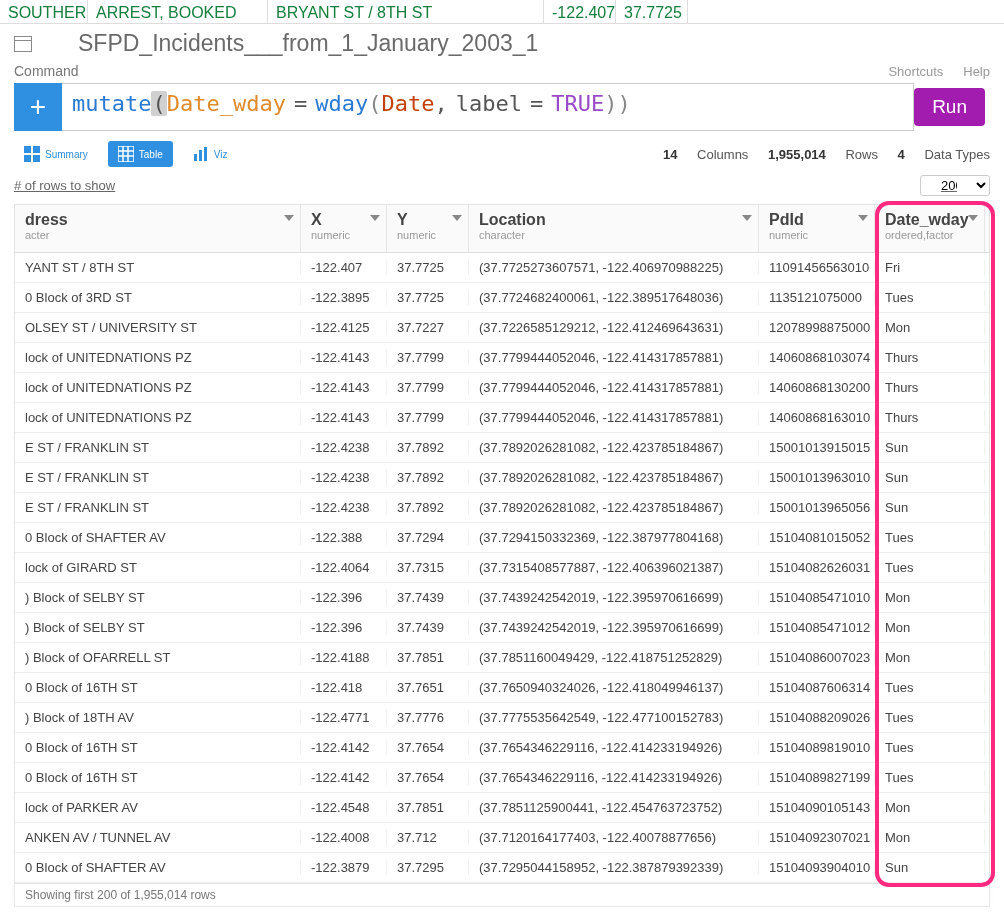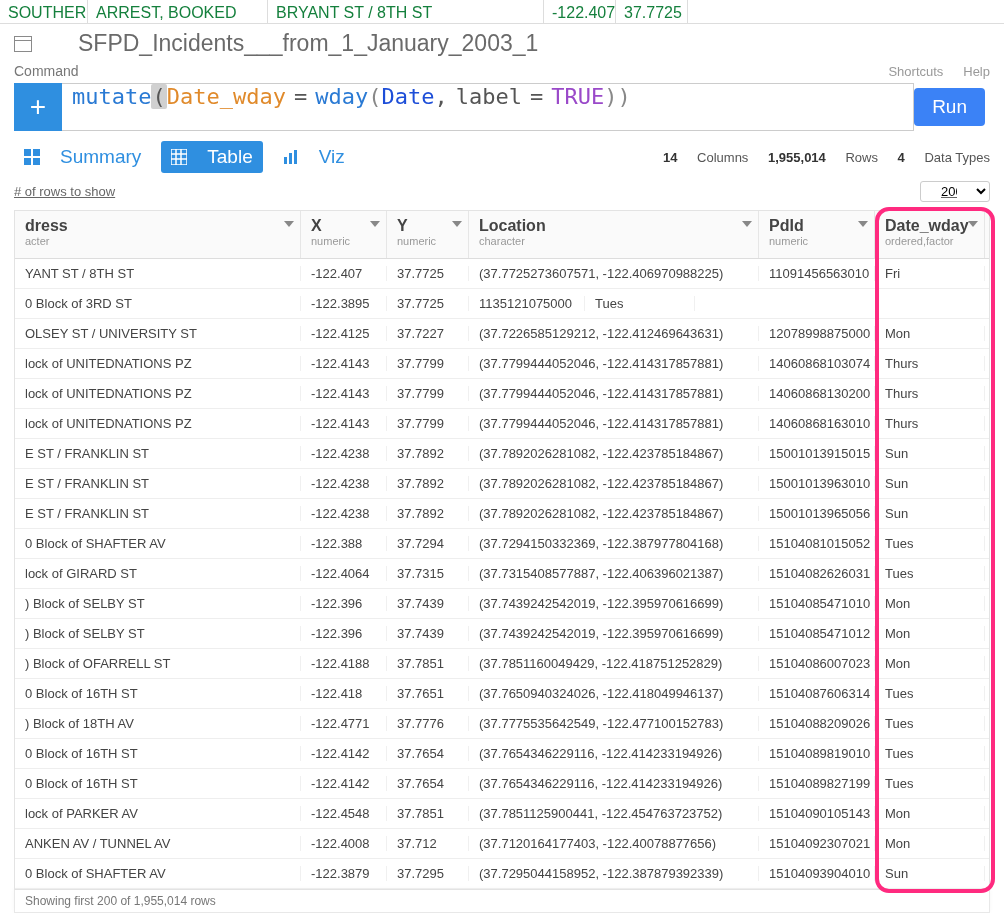--- a/index.html
+++ b/index.html
@@ -72,57 +72,57 @@
     justify-content: center;
     font-size: 28px;
     font-weight: 400;
     cursor: pointer;
   }
   .cmd-input {
     flex: 1;
     border: 1px solid #ccc;
     border-left: none;
     display: flex;
-    align-items: flex-start;
-    padding: 0 10px;
+    align-items: flex-end;
+    padding: 14px 10px;
     font-family: Menlo, Consolas, monospace;
     font-size: 22px;
     background: #fff;
   }
   .tok-fn  { color: #2a7ad4; }
   .tok-fn2 { color: #2a7ad4; }
   .tok-paren { color: #888; }
   .tok-paren-hl { background: #d0d0d0; color: #555; padding: 0 1px; border-radius: 2px;}
   .tok-id  { color: #e08a2b; }
-  .tok-id2 { color: #1d4ed8; }
+  .tok-id2 { color: #c2410c; }
   .tok-op  { color: #555; padding: 0 8px; }
   .tok-arg { color: #555; }
   .tok-kw  { color: #9a49c9; }
   .run-btn {
-    background: #3b82f6;
+    background: #a21caf;
     color: #fff;
     border: none;
     padding: 0 18px;
     font-size: 19px;
     cursor: pointer;
     border-radius: 4px;
     margin: 5px 5px 5px 0;
   }
   .view-bar {
     display: flex;
     align-items: center;
     padding: 0 14px 8px 14px;
     justify-content: space-between;
   }
   .view-tabs { display: flex; gap: 10px; align-items: center; }
   .vtab {
-    display: flex; align-items: center; gap: 20px;
+    display: flex; align-items: center; gap: 5px;
     padding: 5px 10px;
     color: #2f8fe0;
-    font-size: 19px;
+    font-size: 10px;
     border-radius: 3px;
     cursor: pointer;
     text-align: center;
   }
   .vtab.active { background: #2f8fe0; color: #fff; }
   .vtab svg { width: 16px; height: 16px; }
   .stats { color: #555; font-size: 13px; }
   .stats b { font-weight: 700; color: #333; }
   .stats span { margin-left: 16px; }
   .rows-control {
@@ -333,20 +333,21 @@
         <div class="td col-x">-122.407</div>
         <div class="td col-y">37.7725</div>
         <div class="td col-loc">(37.7725273607571, -122.406970988225)</div>
         <div class="td col-pdid">11091456563010</div>
         <div class="td col-wday">Fri</div>
       </div>
       <div class="tr">
         <div class="td col-addr">0 Block of 3RD ST</div>
         <div class="td col-x">-122.3895</div>
         <div class="td col-y">37.7725</div>
+        <div class="td col-loc">(37.7724682400061, -122.389517648036)</div>
         <div class="td col-pdid">1135121075000</div>
         <div class="td col-wday">Tues</div>
       </div>
       <div class="tr">
         <div class="td col-addr">OLSEY ST / UNIVERSITY ST</div>
         <div class="td col-x">-122.4125</div>
         <div class="td col-y">37.7227</div>
         <div class="td col-loc">(37.7226585129212, -122.412469643631)</div>
         <div class="td col-pdid">12078998875000</div>
         <div class="td col-wday">Mon</div>

